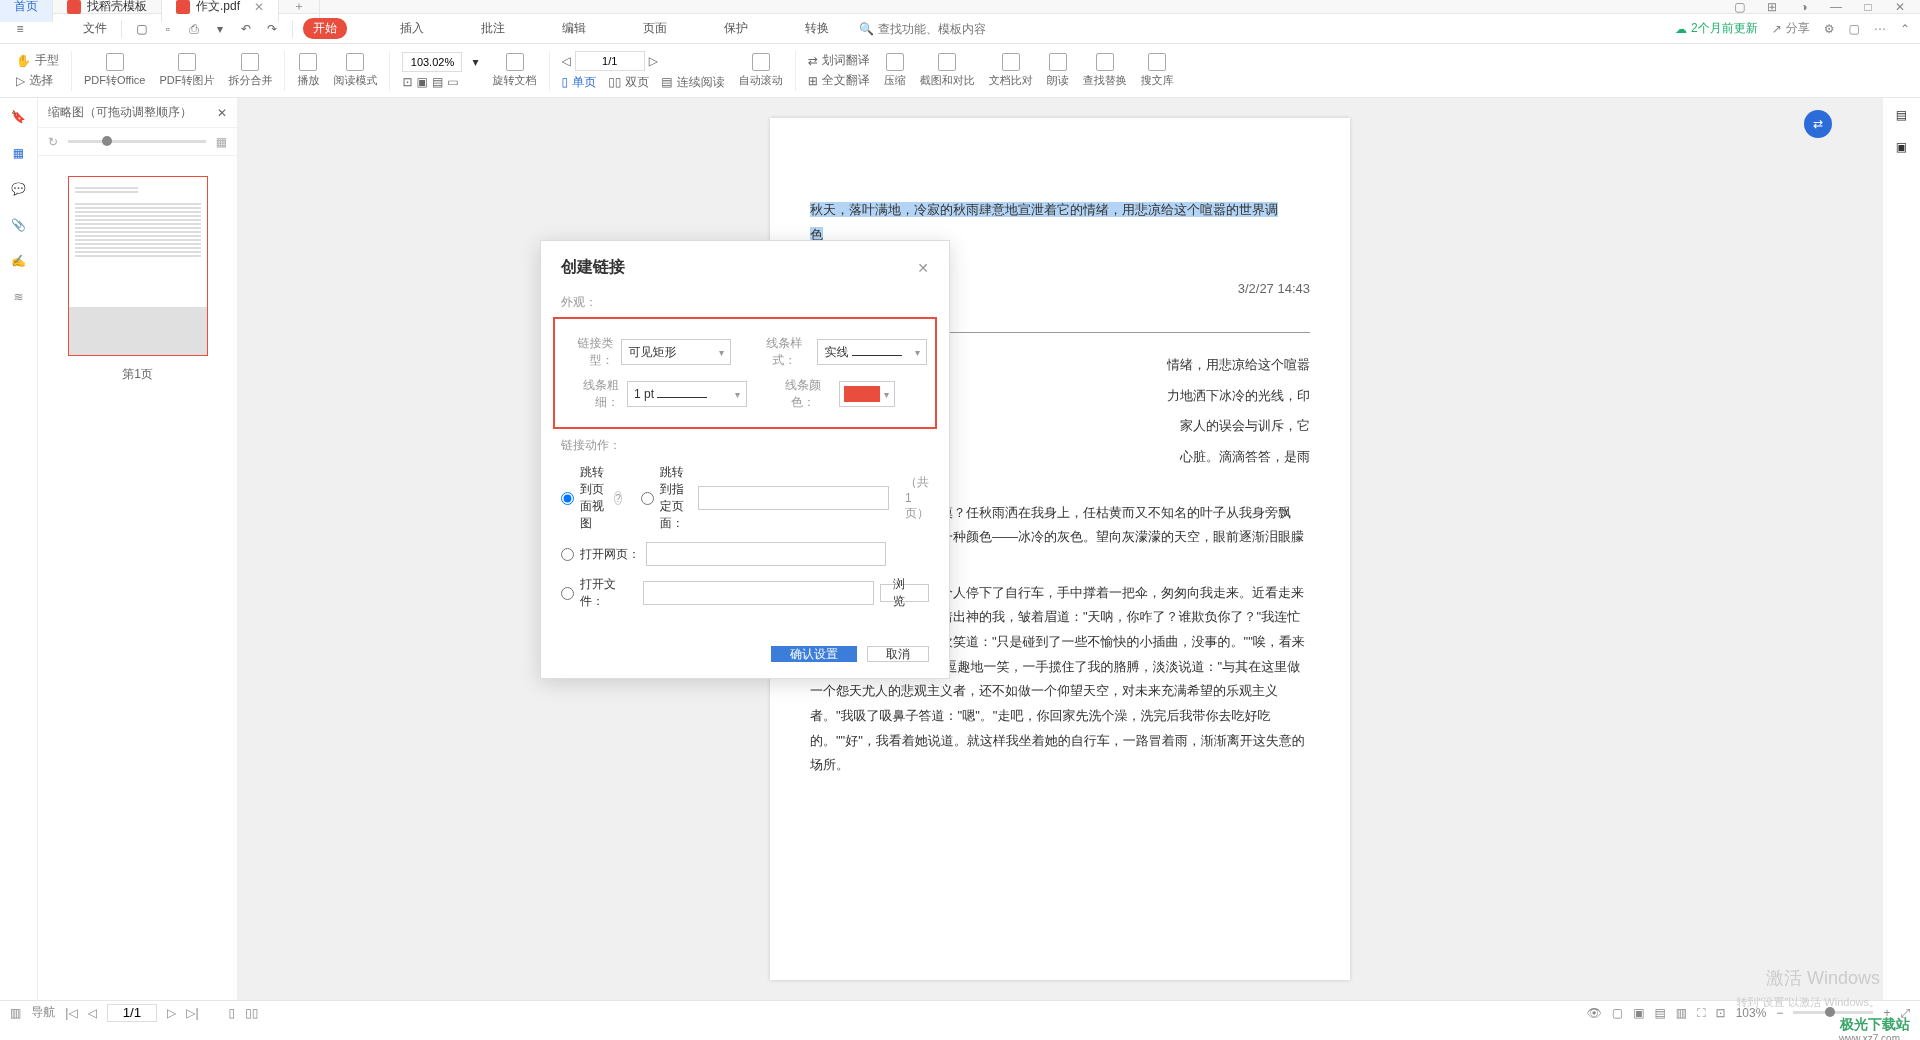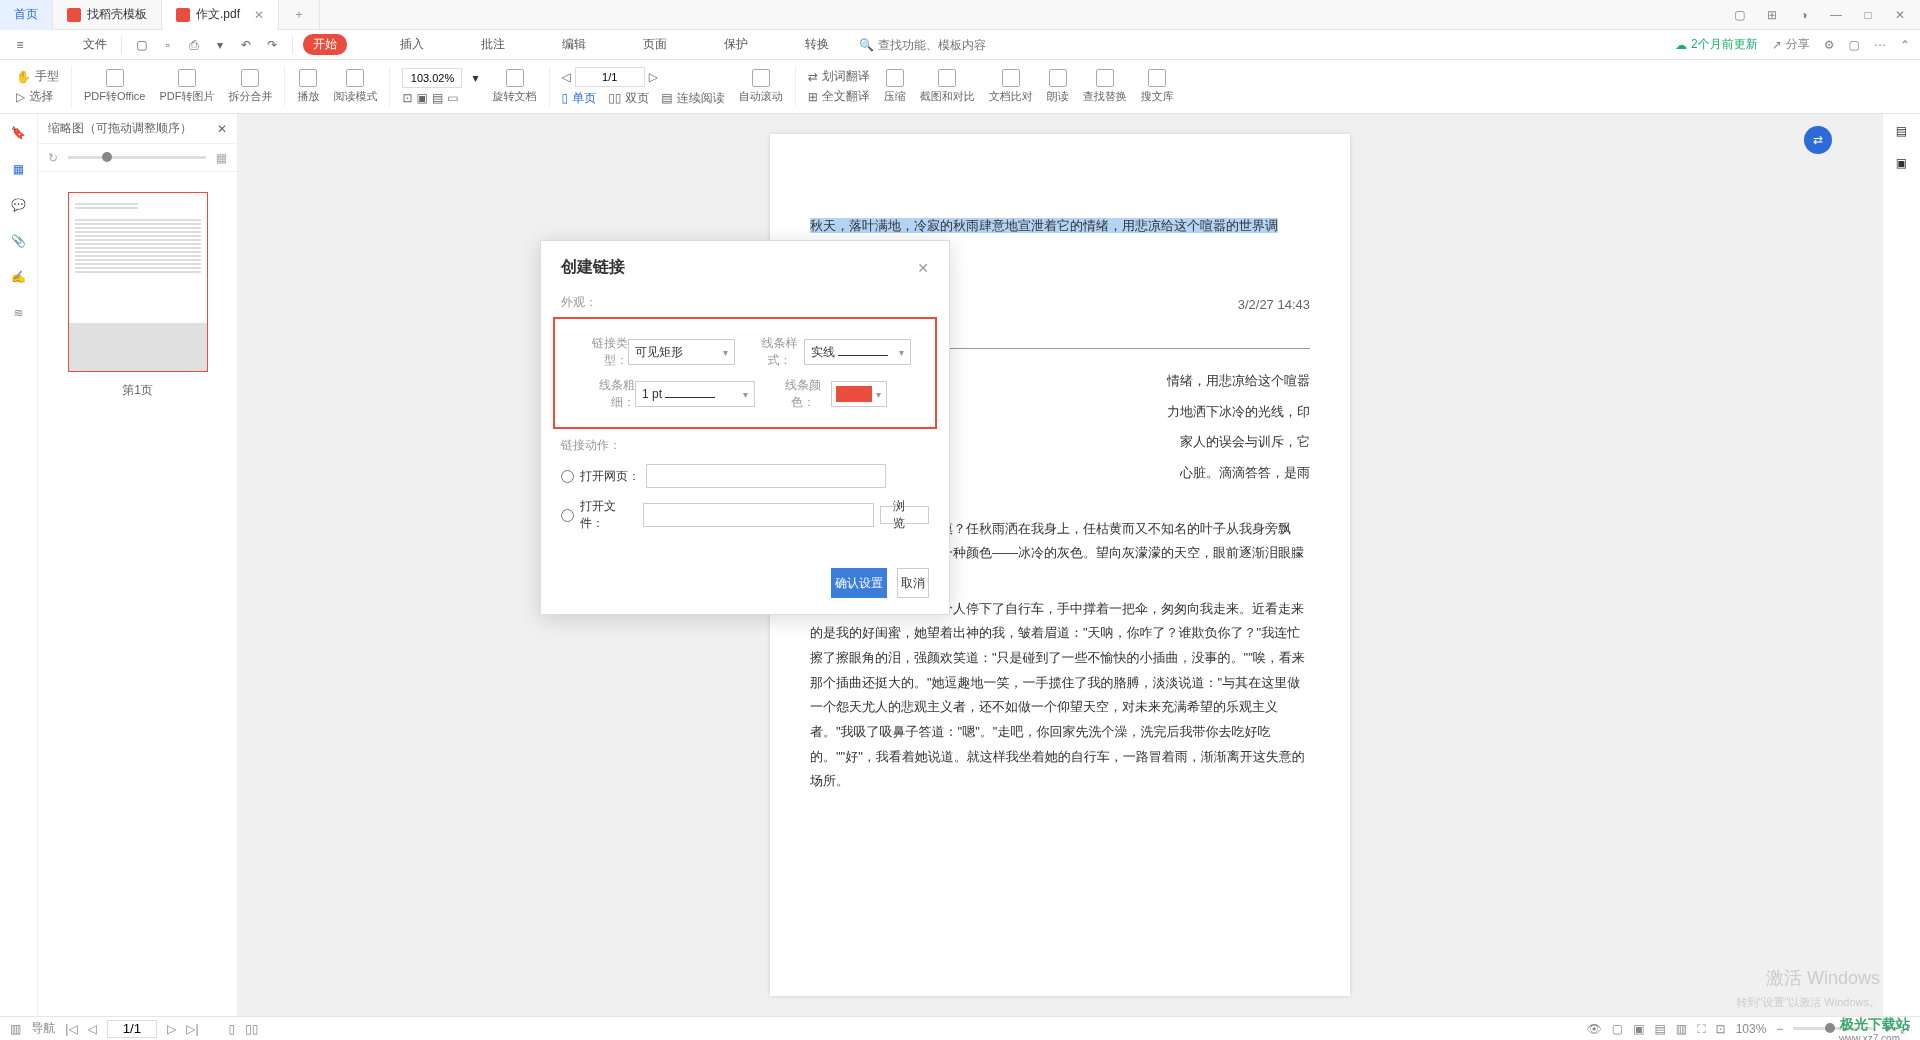--- a/index.html
+++ b/index.html
@@ -1,19 +1,19 @@
 <!DOCTYPE html>
 <html><head>
 <meta charset="utf-8">
 <style>
 * { margin: 0; padding: 0; box-sizing: border-box; }
 body { font-family: "Microsoft YaHei", sans-serif; font-size: 12px; color: #333; background: #fff; overflow: hidden; }
 
 
-.titlebar { height: 30px; background: #f8f8f8; display: flex; align-items: center; border-bottom: 1px solid #e6e6e6; }
+.titlebar { height: 14px; background: #f8f8f8; display: flex; align-items: center; border-bottom: 1px solid #e6e6e6; }
 .tab { height: 30px; display: flex; align-items: center; padding: 0 14px; border-right: 1px solid #e6e6e6; cursor: pointer; gap: 6px; }
 .tab.home { background: #e6f0ff; color: #2b6cd8; }
 .tab.active { background: #fff; }
 .tab .close { margin-left: 8px; color: #999; }
 .tab .plus { color: #888; }
 .icon-box { width: 14px; height: 14px; display: inline-flex; align-items: center; justify-content: center; }
 .ic-red { width: 14px; height: 14px; background: #e84d3d; border-radius: 2px; }
 .ic-pdf { width: 14px; height: 14px; background: #e84d3d; border-radius: 2px; }
 .titlebar-right { margin-left: auto; display: flex; gap: 12px; padding-right: 10px; align-items: center; color: #888; }
 .titlebar-right span { width: 20px; text-align: center; }
@@ -70,36 +70,36 @@
 .right-strip { width: 38px; background: #fff; border-left: 1px solid #eee; display: flex; flex-direction: column; align-items: center; padding-top: 10px; gap: 18px; }
 .float-btn { position: absolute; top: 12px; right: 50px; width: 28px; height: 28px; border-radius: 50%; background: #2b6cd8; color: #fff; display: flex; align-items: center; justify-content: center; }
 
 
 .dialog { position: fixed; left: 540px; top: 240px; width: 410px; background: #fff; border: 1px solid #ddd; box-shadow: 0 4px 20px rgba(0,0,0,0.15); padding: 0; }
 .dialog-title { padding: 16px 20px 8px 20px; font-size: 16px; font-weight: bold; display: flex; justify-content: space-between; align-items: center; }
 .dialog-title .x { color: #999; font-weight: normal; cursor: pointer; font-size: 14px; }
 .dialog-body { padding: 0 20px 16px 20px; }
 .dlg-sec { color: #999; font-size: 12px; margin: 8px 0 6px 0; }
 .red-box { border: 2px solid #e84d3d; padding: 8px 8px; margin: 0 -8px; }
-.form-row { display: flex; align-items: center; margin: 8px 16px; }
+.form-row { display: flex; align-items: center; gap: 8px; margin: 8px 0; }
 .form-row .lbl { color: #999; font-size: 12px; width: 56px; text-align: right; }
 .form-row .lbl2 { color: #999; font-size: 12px; width: 56px; text-align: center; margin-left: 20px; }
 .combo { border: 1px solid #ccc; height: 26px; display: flex; align-items: center; padding: 0 6px; font-size: 12px; justify-content: space-between; }
 .combo .arrow { color: #999; font-size: 10px; }
 .line-samp { width: 50px; height: 1px; background: #333; display: inline-block; }
 .color-sw { border: 1px solid #ccc; height: 26px; width: 56px; display: flex; align-items: center; }
 .color-sw .sw { width: 36px; height: 16px; background: #e84d3d; margin-left: 4px; }
 .color-sw .ar { margin: 0 4px; color: #999; font-size: 10px; }
 .radio-row { display: flex; align-items: center; gap: 6px; margin: 10px 0; }
 .radio-row input[type=text] { border: 1px solid #ccc; height: 24px; width: 240px; padding: 0 6px; }
 .radio-row .short { width: 100px; }
 .radio-row .info { color: #999; margin-left: 10px; }
 .radio-row .help { width: 14px; height: 14px; border: 1px solid #ccc; border-radius: 50%; display: inline-flex; align-items: center; justify-content: center; color: #999; font-size: 10px; }
 .btn-row { display: flex; justify-content: flex-end; gap: 10px; padding: 10px 20px 16px 20px; }
-.btn { height: 30px; padding: 0 3px; border: 1px solid #ccc; background: #fff; display: flex; align-items: center; cursor: pointer; font-size: 12px; }
+.btn { height: 16px; padding: 0 18px; border: 1px solid #ccc; background: #fff; display: flex; align-items: center; cursor: pointer; font-size: 12px; }
 .btn.primary { background: #3b7dd8; color: #fff; border-color: #3b7dd8; }
 .btn.sm { height: 18px; padding: 0 12px; }
 
 
 .statusbar { height: 24px; border-top: 1px solid #e6e6e6; display: flex; align-items: center; padding: 0 10px; gap: 10px; color: #888; font-size: 12px; }
 .statusbar .sb-right { margin-left: auto; display: flex; gap: 10px; align-items: center; }
 .statusbar input.pg { width: 50px; text-align: center; border: 1px solid #ddd; height: 18px; }
 
 
 .wm1 { position: fixed; right: 40px; bottom: 50px; color: #ccc; font-size: 18px; }
@@ -380,20 +380,30 @@
             <span class="arrow">▾</span>
         </div>
         <span class="lbl2">线条颜色：</span>
         <div class="color-sw">
             <div class="sw"></div>
             <span class="ar">▾</span>
           </div>
       </div>
     </div>
     <div class="dlg-sec">链接动作：</div>
+    <div class="radio-row">
+      <input type="radio" name="act" checked="" style="">
+      <span>跳转到页面视图</span>
+      <span class="help">?</span>
+      <span style="width:20px"></span>
+      <input type="radio" name="act" style="">
+      <span>跳转到指定页面：</span>
+      <input type="text" class="short" style="">
+      <span class="info">（共1页）</span>
+    </div>
     <div class="radio-row">
       <input type="radio" name="act" style="">
       <span>打开网页：</span>
       <input type="text" style="">
     </div>
     <div class="radio-row">
       <input type="radio" name="act" style="">
       <span>打开文件：</span>
       <input type="text" style="">
       <div class="btn sm">浏览</div>

